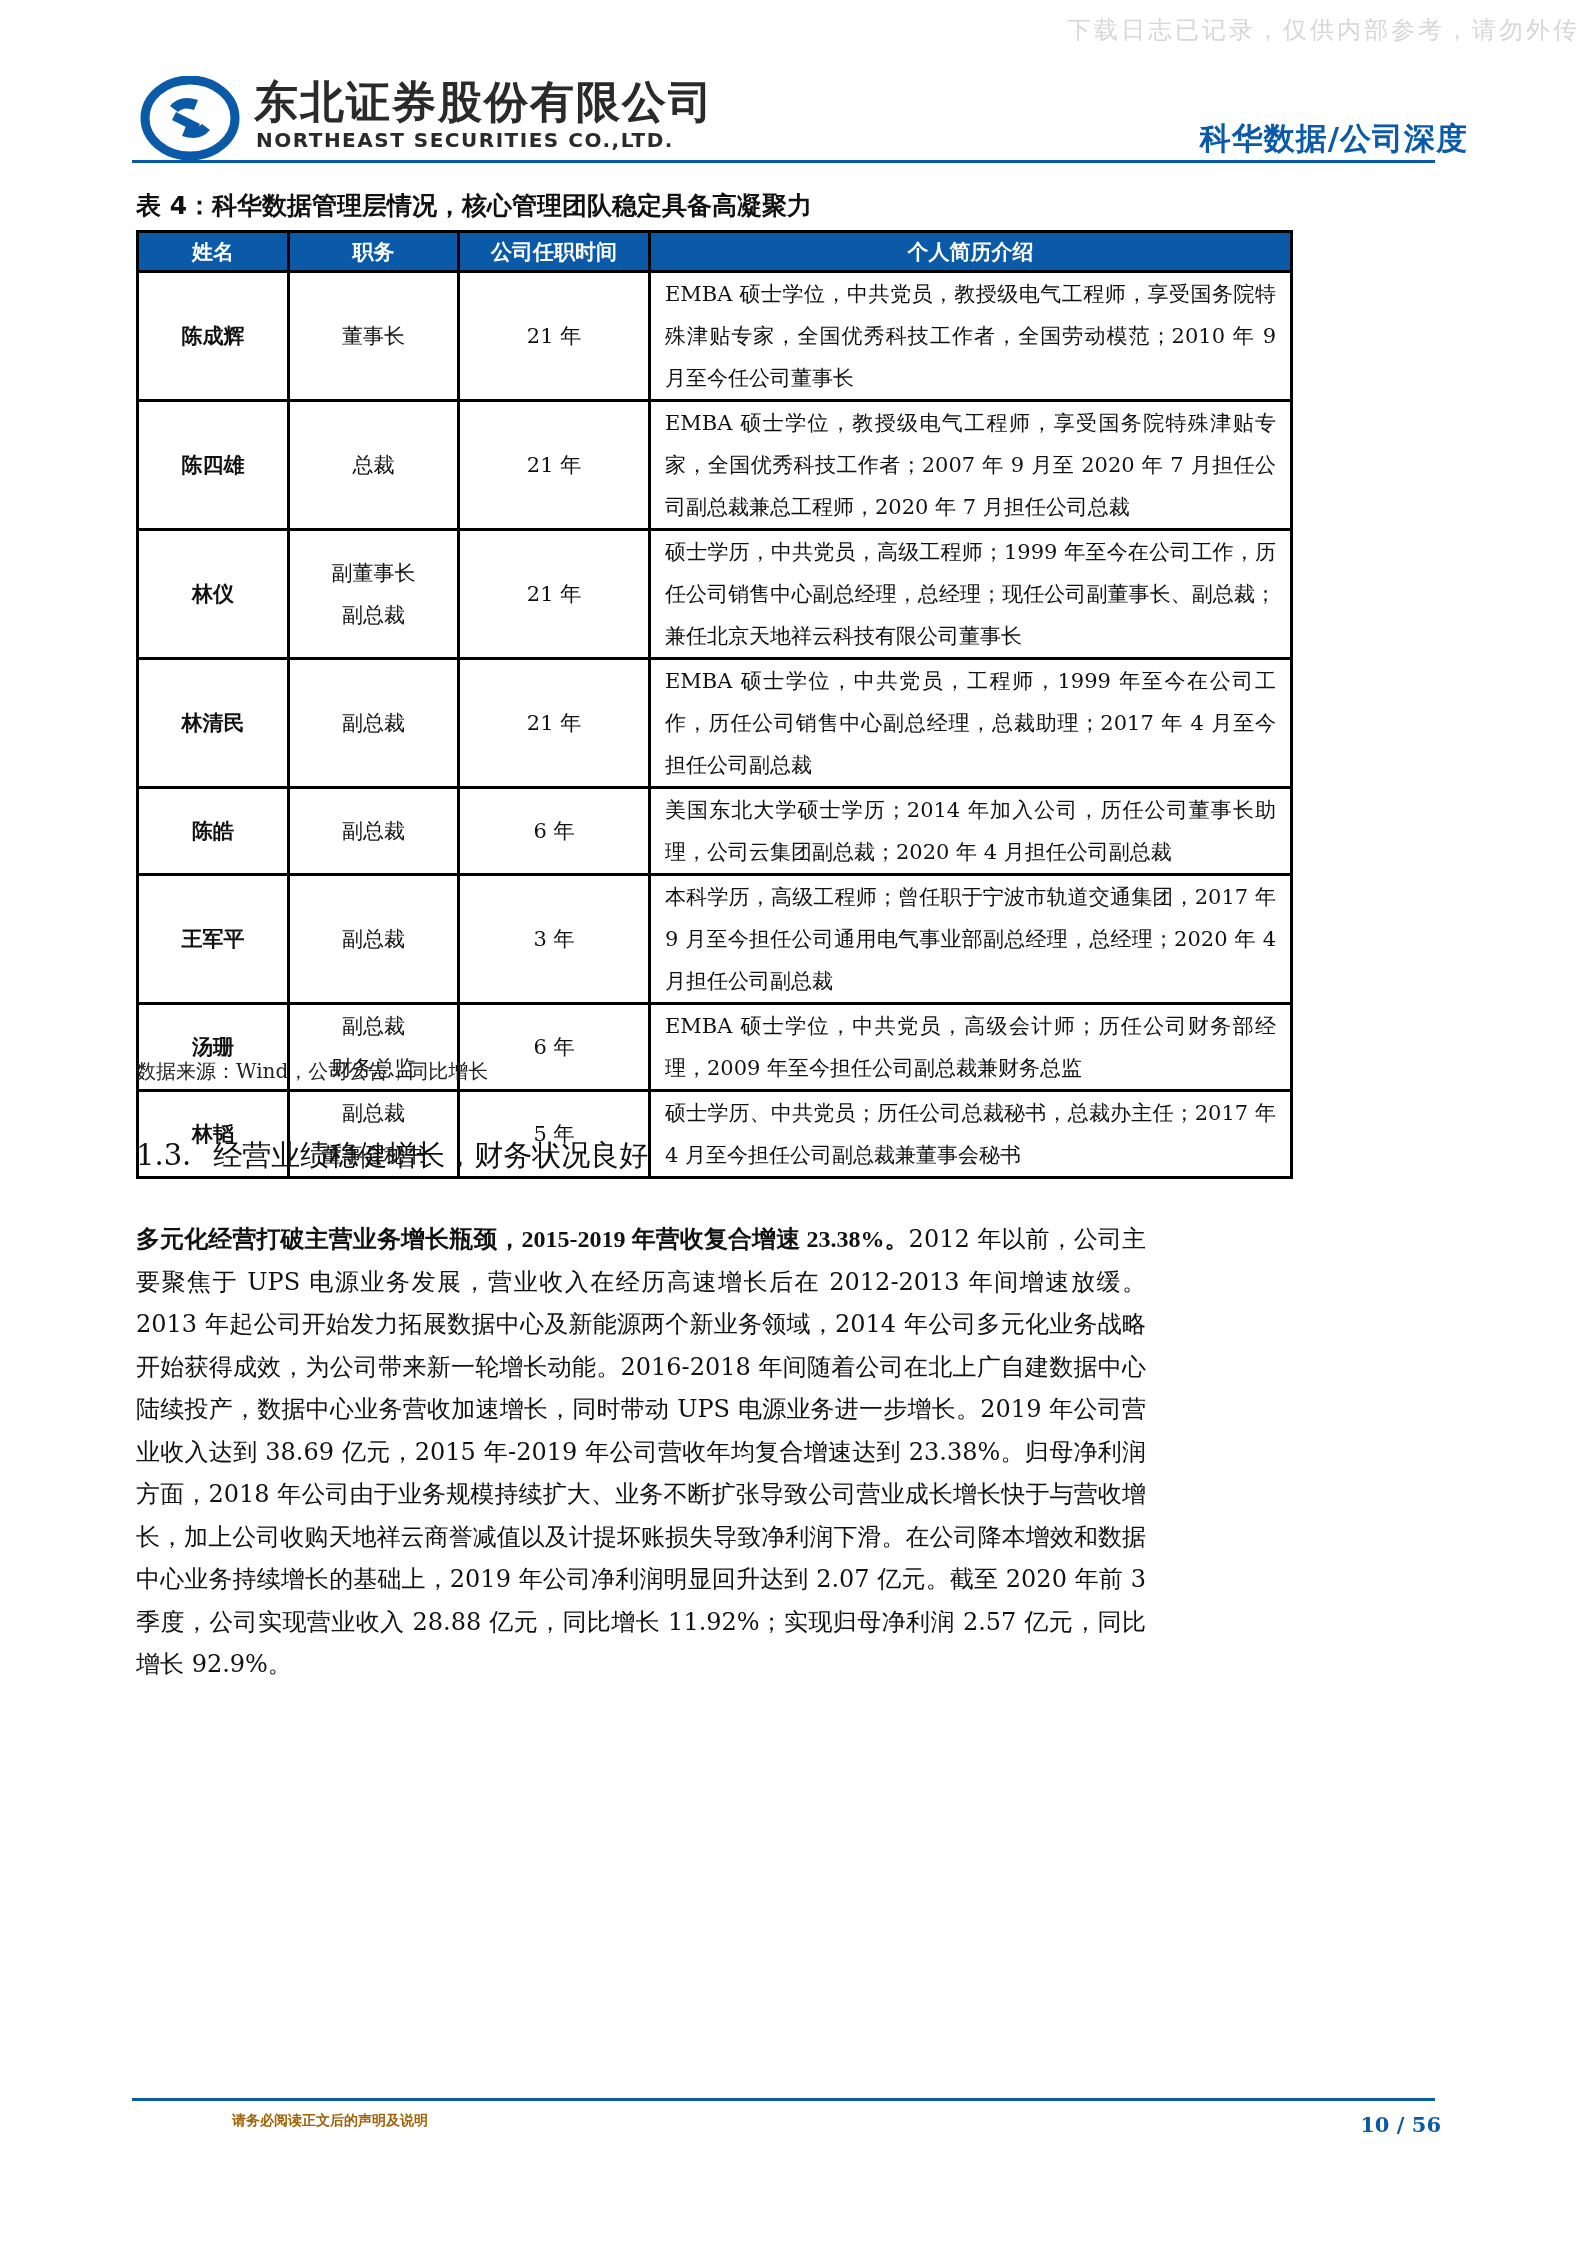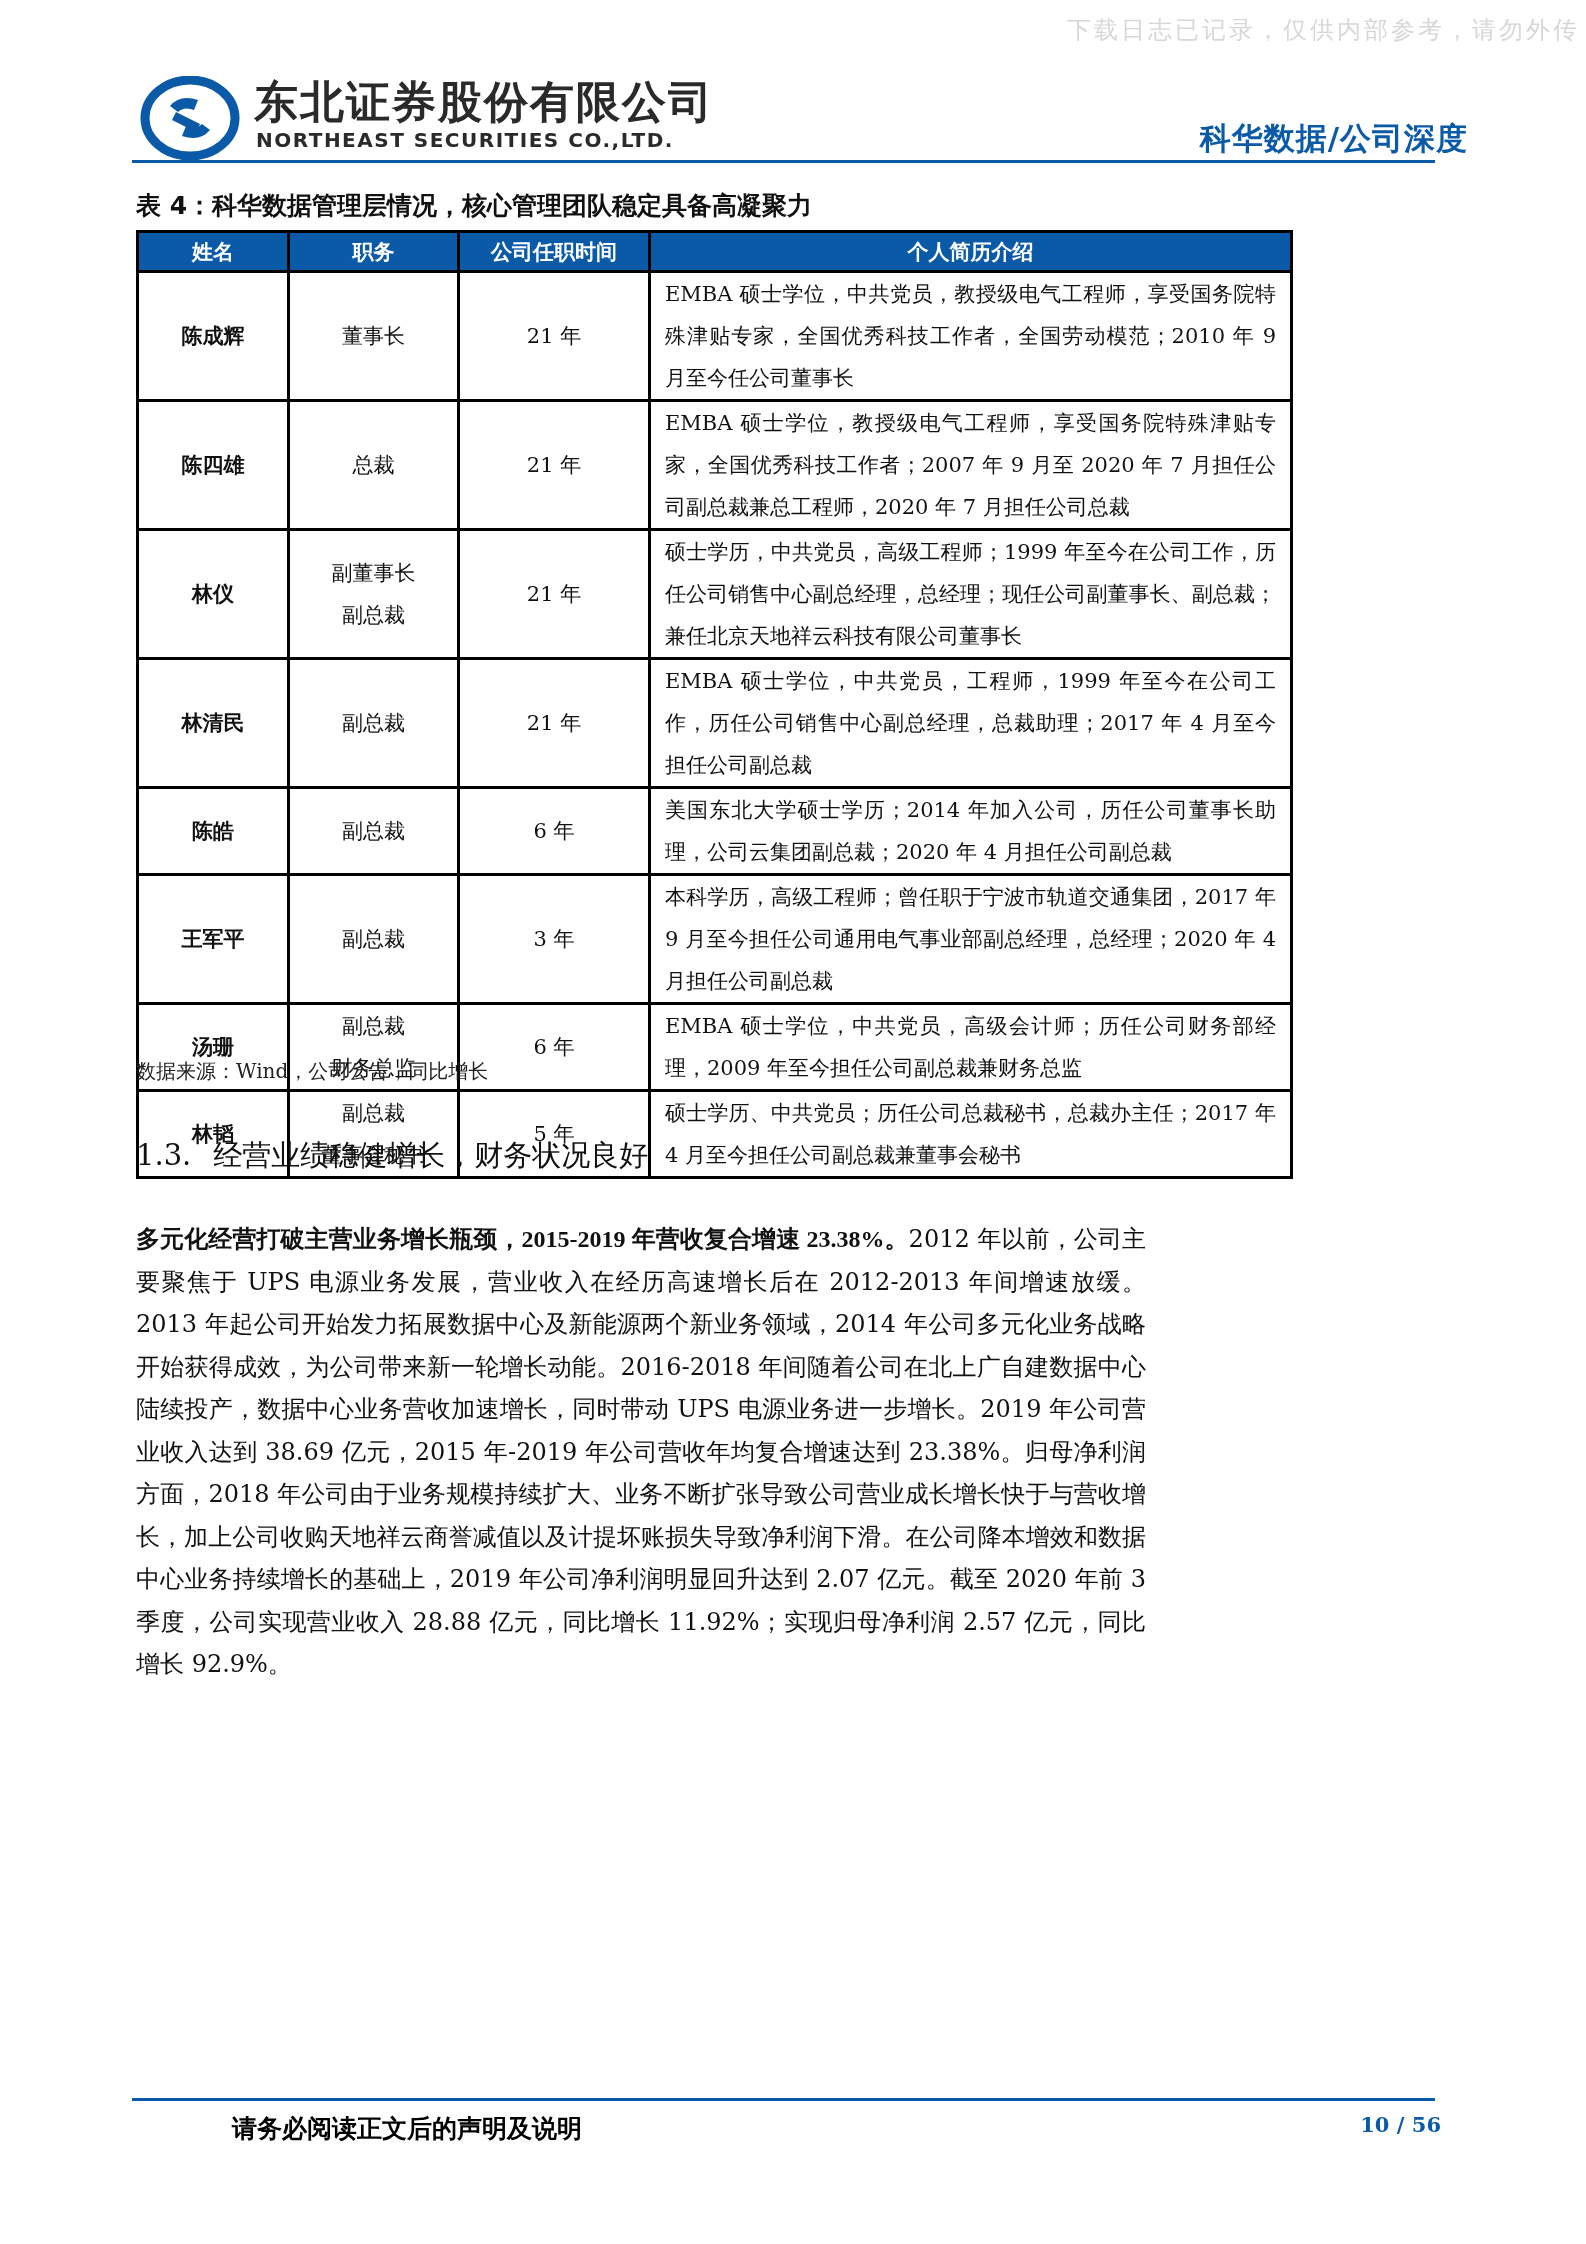--- a/index.html
+++ b/index.html
@@ -61,21 +61,21 @@
     .section-heading .num { margin-right: 22px; }
     .body-para {
       position: absolute; left: 136px; top: 1218px; width: 1010px;
       font-size: 24px; line-height: 42.5px; text-align: justify; color: #111;
     }
     .body-para b { font-family: Liberation Serif, serif; font-weight: bold; }
 
     .footer-rule { position: absolute; left: 132px; top: 2098px; width: 1303px; height: 3px; background: #0a5aa8; }
     .footer-note {
       position: absolute; left: 232px; top: 2112px;
-      font-family: "DejaVu Sans", sans-serif; font-weight: bold; font-size: 25px; color: #000000;
+      font-family: "DejaVu Sans", sans-serif; font-weight: bold; font-size: 14px; color: #a16207;
     }
     .page-num {
       position: absolute; right: 145px; top: 2112px;
       font-family: "DejaVu Serif", serif; font-weight: bold; font-size: 21px; color: #0a5aa8;
     }
   </style>
 </head>
 <body>
 
 <div class="watermark">下载日志已记录，仅供内部参考，请勿外传</div>

